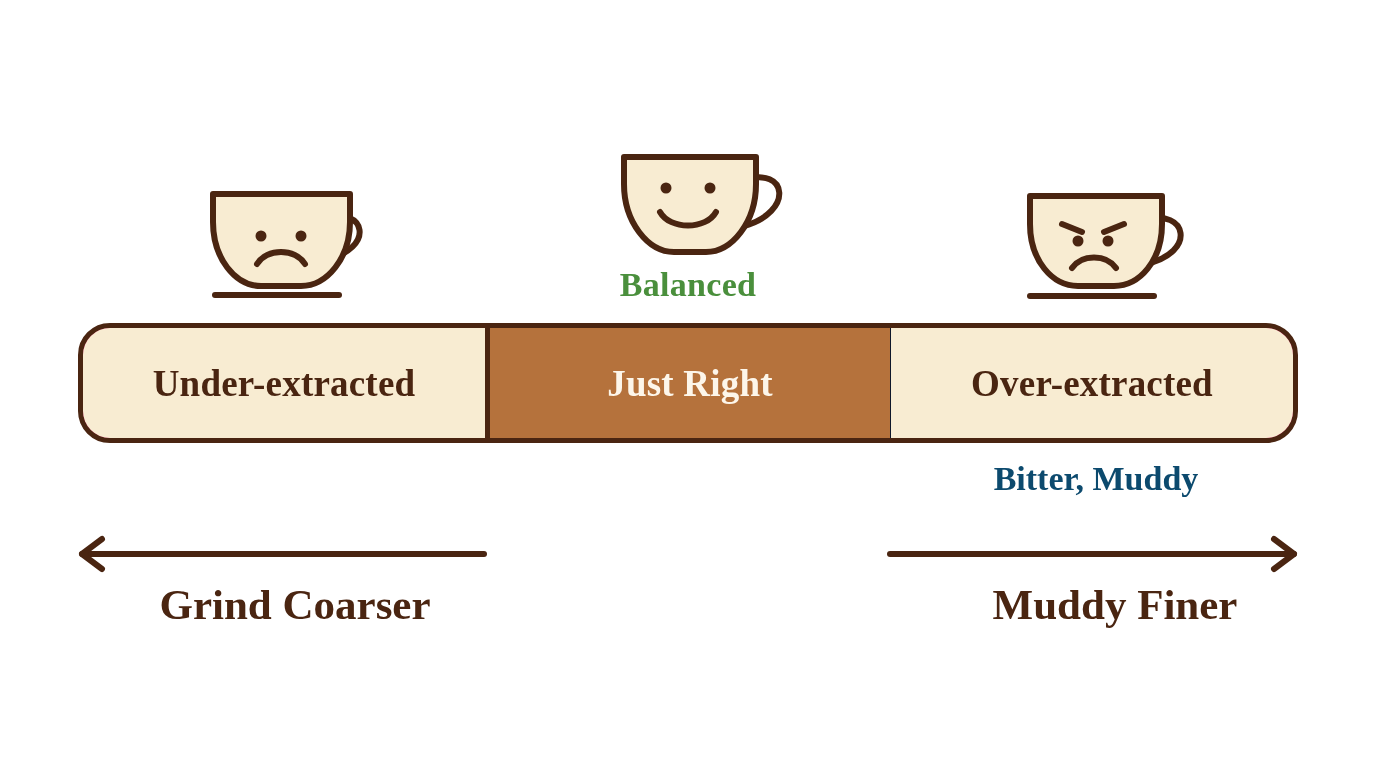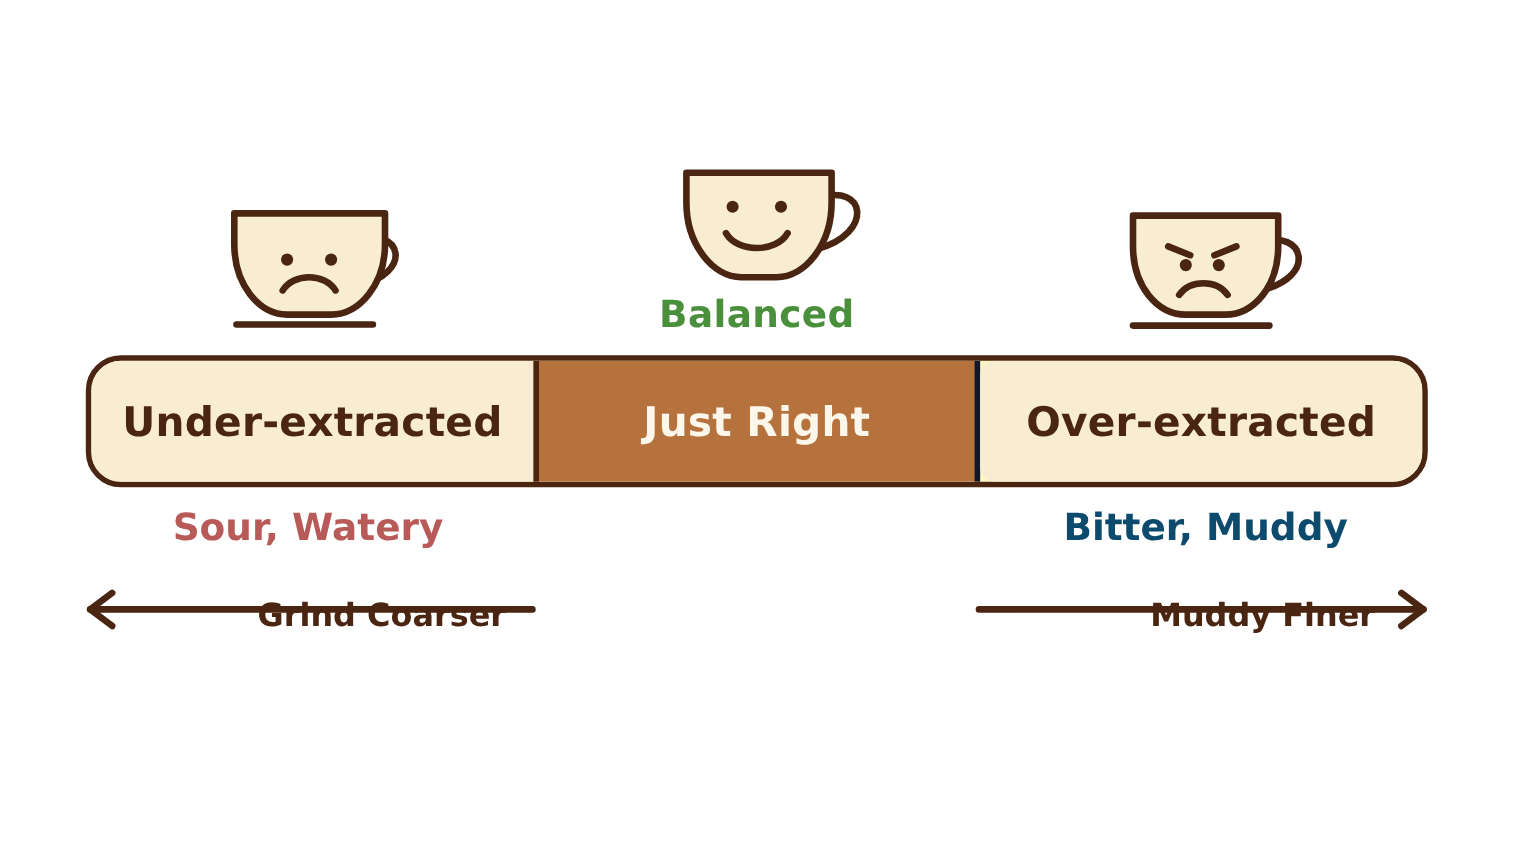--- a/index.html
+++ b/index.html
@@ -2,21 +2,21 @@
 <html><head>
   <meta charset="utf-8">
   <style>
     * { margin: 0; padding: 0; box-sizing: border-box; }
     html, body {
       width: 1376px; height: 768px;
       background: #ffffff;
       overflow: hidden;
       font-family: "DejaVu Sans", "Liberation Sans", sans-serif;
     }
-    .stage { position: relative; width: 1142px; height: 768px; }
+    .stage { position: relative; width: 1142px; height: 768px; font-family: Liberation Serif, serif; }
 
     .cup { position: absolute; }
     .cup svg { display: block; }
 
     .balanced-label {
       position: absolute;
       left: 560px; width: 256px; top: 266px;
       text-align: center;
       font-size: 34px; font-weight: bold;
       color: #4a8f3c;
@@ -24,51 +24,51 @@
     }
 
     .bar {
       position: absolute;
       left: 78px; top: 323px;
       width: 1220px; height: 120px;
       border: 5px solid #4a2511;
       border-radius: 32px;
       overflow: hidden;
       display: flex;
-      background: #fef9c3;
+      background: #be185d;
     }
     .segment {
       display: flex; align-items: center; justify-content: center;
       height: 100%;
       font-size: 37px; font-weight: bold;
       letter-spacing: 0.2px;
     }
     .seg-under { width: 402px; color: #4a2511; background: #f8ecd2; }
     .seg-right {
       width: 406px; color: #fdf6ea; background: #b5723c;
-      border-left: 5px solid #4a2511; border-right: 5px solid #0f172a;
+      border-left: 5px solid #4a2511; border-right: 1px solid #0f172a;
     }
-    .seg-over { flex: 1; color: #4a2511; background: #f8ecd2; border-radius: 14px; }
+    .seg-over { flex: 1; color: #4a2511; background: #f8ecd2; }
 
     .taste {
       position: absolute; top: 460px;
       font-size: 34px; font-weight: bold;
       text-align: center;
     }
     .taste-under { left: 130px; width: 300px; color: #b85a57; }
     .taste-over { left: 946px; width: 300px; color: #0c4a6e; }
 
     .arrow { position: absolute; }
     .arrow svg { display: block; }
 
     .grind {
-      position: absolute; top: 542px;
-      font-size: 29px; font-weight: bold;
+      position: absolute; top: 580px;
+      font-size: 43px; font-weight: bold;
       color: #4a2511;
-      text-align: right;
+      text-align: center;
     }
     .grind-coarser { left: 130px; width: 330px; }
     .grind-finer { left: 980px; width: 270px; }
   </style>
 </head>
 <body>
 
 <div class="stage">
 
   <div class="cup" style="left:205px; top:188px;">
@@ -106,21 +106,20 @@
       <line x1="8" y1="106" x2="132" y2="106" stroke="#4a2511" stroke-width="6" stroke-linecap="round"></line>
     </svg>
   </div>
 
   <div class="bar">
     <div class="segment seg-under">Under-extracted</div>
     <div class="segment seg-right">Just Right</div>
     <div class="segment seg-over">Over-extracted</div>
   </div>
 
-  <div class="taste taste-under">Sour, Watery</div>
   <div class="taste taste-over">Bitter, Muddy</div>
 
   <div class="arrow" style="left:74px; top:534px;">
     <svg width="420" height="40" viewBox="0 0 420 40">
       <line x1="8" y1="20" x2="410" y2="20" stroke="#4a2511" stroke-width="6" stroke-linecap="round"></line>
       <path d="M28 5 L 8 20 L 28 35" fill="none" stroke="#4a2511" stroke-width="6" stroke-linecap="round" stroke-linejoin="round"></path>
     </svg>
   </div>
   <div class="grind grind-coarser">Grind Coarser</div>
 

